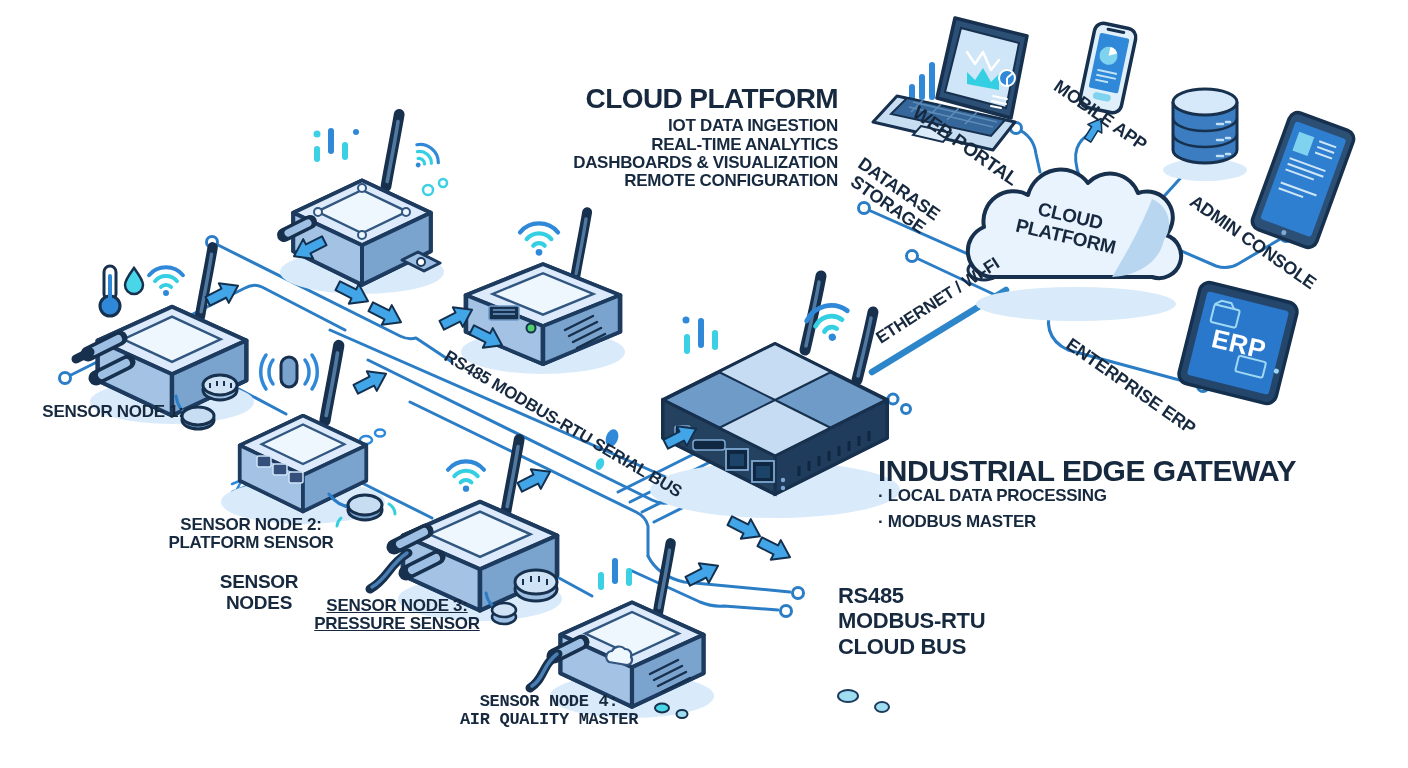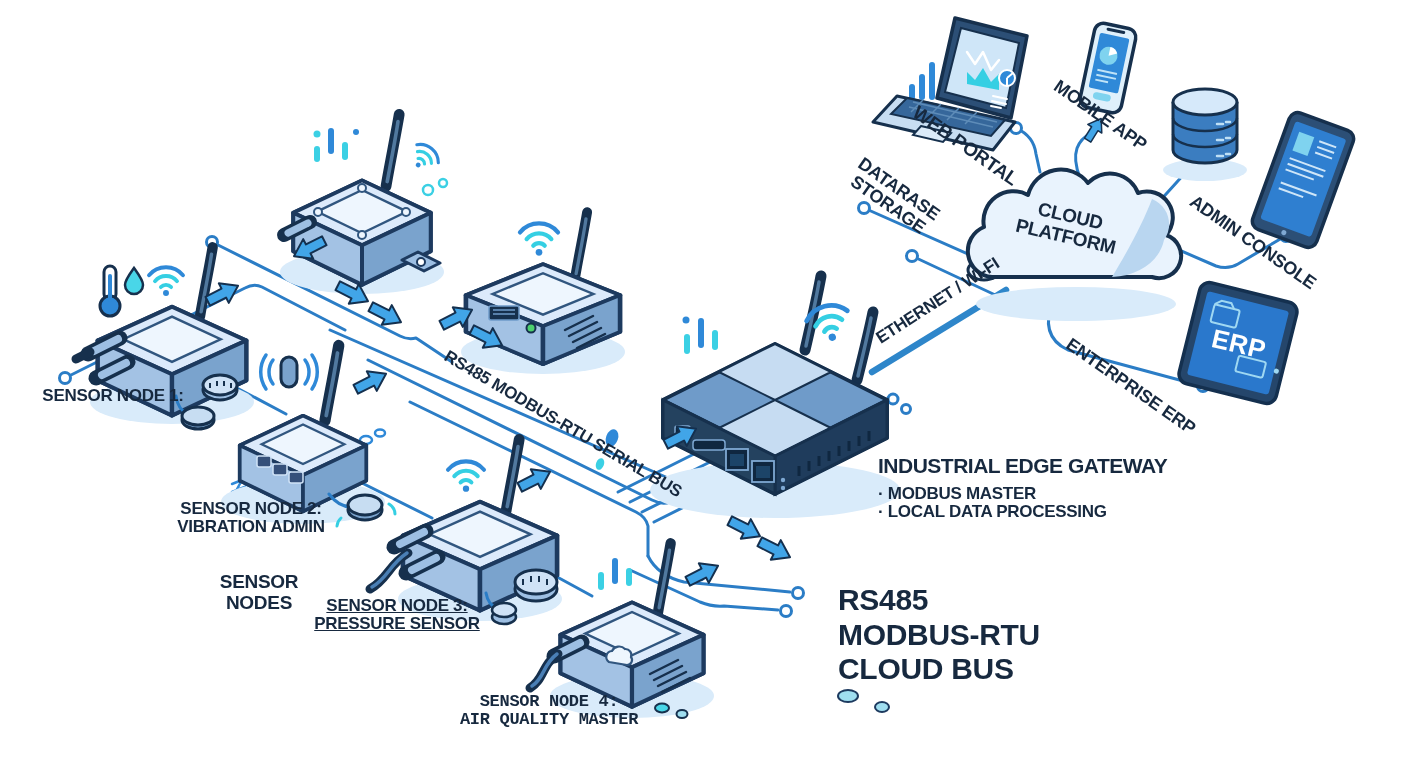--- a/index.html
+++ b/index.html
@@ -3,24 +3,24 @@
 <meta charset="utf-8">
 <style>
   html,body{margin:0;padding:0;background:#fff;}
   #stage{position:relative;width:1408px;height:768px;background:#ffffff;overflow:hidden;
          font-family:"Liberation Sans",sans-serif;}
   svg{position:absolute;left:0;top:0;}
   .lbl{position:absolute;font-weight:700;color:#17293f;letter-spacing:-0.3px;line-height:1.08;}
   .ctr{text-align:center;}
   .rgt{text-align:right;}
   .h1{font-size:28px;letter-spacing:-0.6px;margin-bottom:3px;}
-  .h2{font-size:21px;letter-spacing:-0.5px;}
+  .h2{font-size:30px;letter-spacing:-0.5px;}
   .li{font-size:17px;}
   .big{font-size:19px;}
-  .bus{font-size:30px;line-height:1.15;}
+  .bus{font-size:22px;line-height:1.15;}
   .rot{transform-origin:50% 50%;}
   .white{color:#ffffff;}
   .bx{stroke:#1d3a5f;stroke-width:3.2;stroke-linejoin:round;}
   .wire{stroke:#2b7dc6;stroke-width:3;fill:none;stroke-linecap:round;stroke-linejoin:round;}
   .wireT{stroke:#2e86ca;stroke-width:6.5;fill:none;stroke-linecap:round;}
   .term{fill:#ffffff;stroke:#2b7dc6;stroke-width:3;}
   .dot{fill:#2b7dc6;stroke:none;}
   .vent{stroke:#16304d;stroke-width:2.5;stroke-linecap:round;}
 </style>
 </head>
@@ -355,20 +355,27 @@
     <use href="#arr" transform="translate(370,382) rotate(-27)"></use>
     <use href="#arr" transform="translate(534,480) rotate(-27)"></use>
     <use href="#arr" transform="translate(680,437) rotate(-27)"></use>
     <use href="#arr" transform="translate(744,528) rotate(27)"></use>
     <use href="#arr" transform="translate(774,549) rotate(27)"></use>
     <use href="#arr" transform="translate(702,574) rotate(-27)"></use>
     <use href="#arr" transform="translate(1094,130) rotate(-58) scale(0.75)"></use>
   </g>
 </svg>
 
+<div class="lbl rgt" style="left:558px;top:84px;width:280px;">
+  <div class="h1">CLOUD PLATFORM</div>
+  <div class="li">IOT DATA INGESTION</div>
+  <div class="li">REAL-TIME ANALYTICS</div>
+  <div class="li">DASHBOARDS &amp; VISUALIZATION</div>
+  <div class="li">REMOTE CONFIGURATION</div>
+</div>
 
 <div class="lbl ctr rot" style="left:890px;top:136px;width:150px;font-size:19px;transform:rotate(35deg);">WEB PORTAL</div>
 
 <div class="lbl ctr rot" style="left:1040px;top:106px;width:120px;font-size:18px;transform:rotate(35deg);">MOBILE APP</div>
 
 <div class="lbl ctr rot" style="left:832px;top:178px;width:122px;font-size:18px;transform:rotate(35deg);">
   <div>DATARASE</div>
   <div>STORAGE</div>
 </div>
 
@@ -382,42 +389,42 @@
   <div>CLOUD</div>
   <div>PLATFORM</div>
 </div>
 
 <div class="lbl ctr rot white" style="left:1205px;top:330px;width:68px;font-size:26px;letter-spacing:0.5px;transform:rotate(13deg);">ERP</div>
 
 <div class="lbl ctr rot" style="left:428px;top:410px;width:252px;font-size:17px;transform:rotate(30.5deg);white-space:nowrap;">RS485 MODBUS-RTU SERIAL BUS</div>
 
 <div class="lbl" style="left:878px;top:455px;">
   <div class="h2">INDUSTRIAL EDGE GATEWAY</div>
+  <div class="li">· LOCAL DATA PROCESSING</div>
   <div class="li" style="margin-top:7px;">· MODBUS MASTER</div>
-  <div class="li">· LOCAL DATA PROCESSING</div>
 </div>
 
 <div class="lbl bus" style="left:838px;top:583px;">
   <div>RS485</div>
   <div>MODBUS-RTU</div>
   <div>CLOUD BUS</div>
 </div>
 
 <div class="lbl ctr big" style="left:196px;top:572px;width:126px;">
   <div>SENSOR</div>
   <div>NODES</div>
 </div>
 
-<div class="lbl ctr li" style="left:12px;top:387px;width:202px;">
+<div class="lbl ctr li" style="left:12px;top:403px;width:202px;">
   <div>SENSOR NODE 1:</div>
 </div>
 
-<div class="lbl ctr li" style="left:150px;top:500px;width:202px;">
+<div class="lbl ctr li" style="left:150px;top:516px;width:202px;">
   <div>SENSOR NODE 2:</div>
-  <div>VIBRATION ADMIN</div>
+  <div>PLATFORM SENSOR</div>
 </div>
 
 <div class="lbl ctr li" style="left:296px;top:597px;width:202px;text-decoration:underline;">
   <div>SENSOR NODE 3:</div>
   <div>PRESSURE SENSOR</div>
 </div>
 
 <div class="lbl ctr li" style="left:448px;top:693px;width:202px;font-family:Liberation Mono, monospace;">
   <div>SENSOR NODE 4:</div>
   <div>AIR QUALITY MASTER</div>

